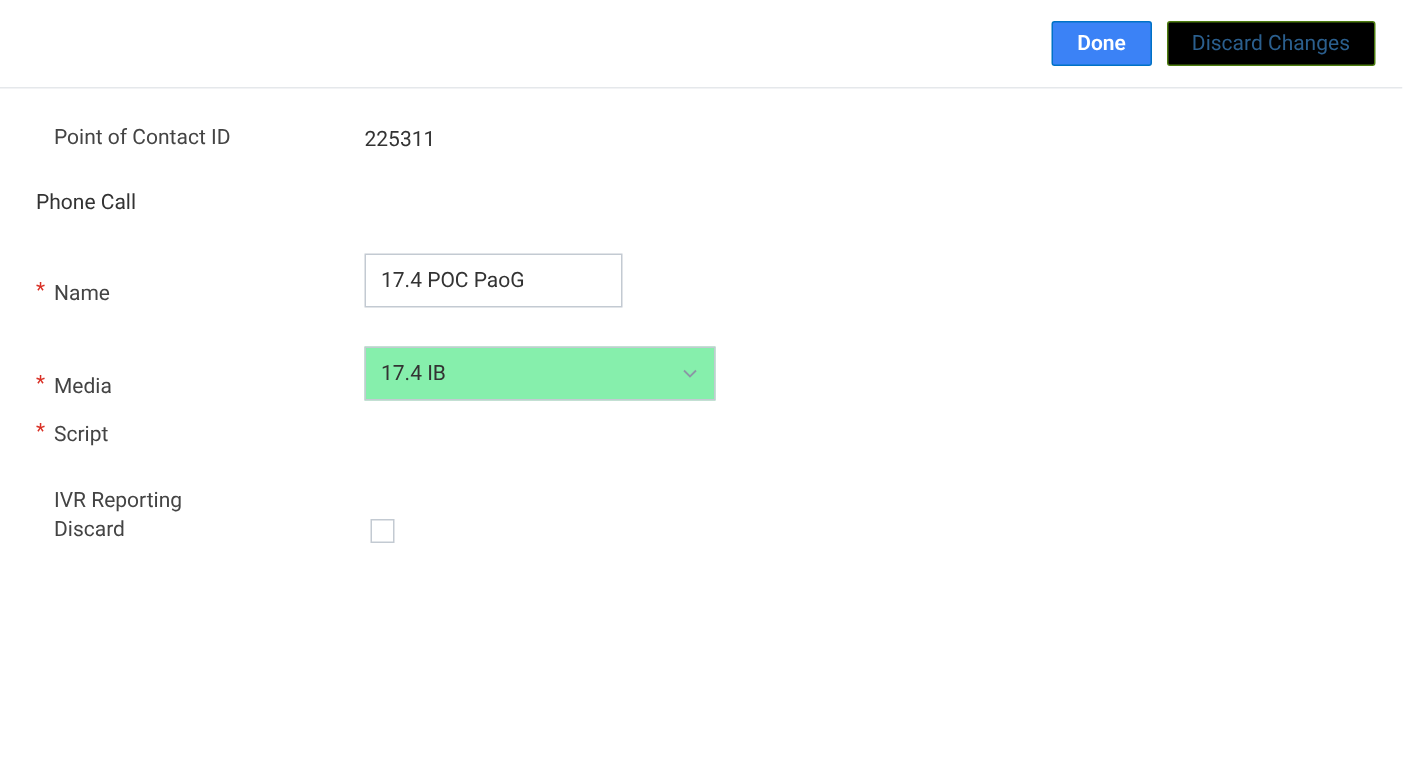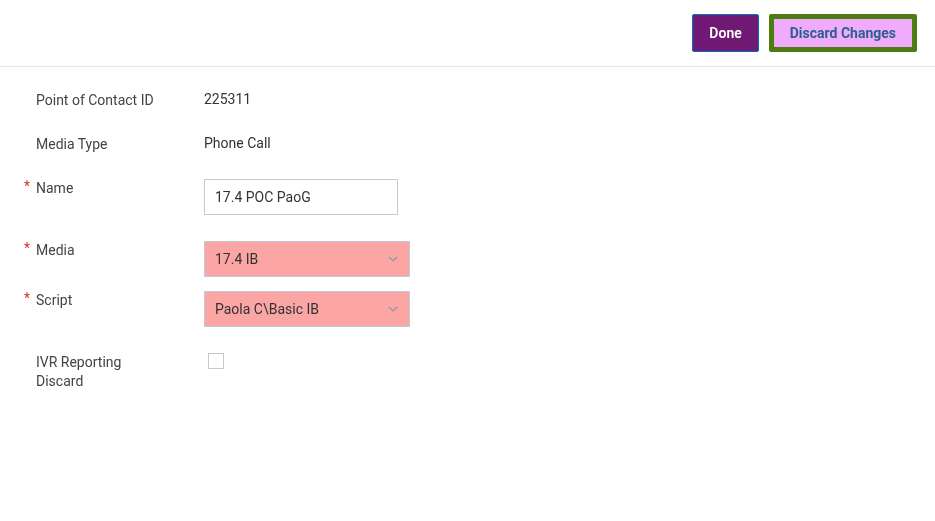--- a/index.html
+++ b/index.html
@@ -23,48 +23,48 @@
     }
     .btn {
       padding: 6px 16px;
       font-size: 14px;
       border-radius: 2px;
       cursor: pointer;
       border: 1px solid transparent;
       font-family: inherit;
     }
     .btn-primary {
-      background: #701a75;
+      background: #3b82f6;
       color: #fff;
       border-color: #0072c6;
       font-weight: 600;
     }
     .btn-secondary {
-      background: #f0abfc;
+      background: #000000;
       color: #2b5f8e;
-      border: 5px solid #4d7c0f;
-      font-weight: bold;
+      border: 1px solid #4d7c0f;
     }
     .divider {
       border-top: 1px solid #e5e8eb;
     }
     .content {
       padding: 24px 0 0 8px;
     }
     .section-title {
       font-weight: 600;
       color: #333;
       font-size: 15px;
       margin-bottom: 24px;
     }
     .form-row {
       display: flex;
-      align-items: flex-start;
+      align-items: flex-end;
       margin-bottom: 26px;
       padding-left: 16px;
+      gap: 39px;
     }
     .form-row.tall {
       margin-bottom: 14px;
     }
     .required-marker {
       color: #d93025;
       width: 12px;
       font-size: 14px;
       line-height: 1;
     }
@@ -79,39 +79,39 @@
       line-height: 1.3;
     }
     .value-col {
       flex: 0 0 auto;
     }
     .readonly-value {
       color: #333;
       margin-top: 31px;
     }
     .text-input {
-      width: 194px;
+      width: 172px;
       height: 36px;
       border: 1px solid #c3cad2;
       padding: 16px 10px;
       font-size: 14px;
       color: #333;
       font-family: inherit;
     }
     .select-wrap {
       position: relative;
-      width: 206px;
+      width: 234px;
       height: 36px;
       border: 1px solid #c3cad2;
       display: flex;
       align-items: center;
       justify-content: space-between;
       padding: 0 10px;
       cursor: pointer;
-      background: #fca5a5;
+      background: #86efac;
     }
     .select-value {
       color: #333;
       font-size: 14px;
     }
     .chevron-down {
       width: 12px;
       height: 12px;
       flex-shrink: 0;
     }
@@ -146,24 +146,20 @@
     <div class="label-col">
       <span class="required-marker"></span>
       <span class="label-text">Point of Contact ID</span>
     </div>
     <div class="value-col">
       <span class="readonly-value">225311</span>
     </div>
   </div>
 
   <div class="form-row">
-    <div class="label-col">
-      <span class="required-marker"></span>
-      <span class="label-text">Media Type</span>
-    </div>
     <div class="value-col">
       <span class="readonly-value">Phone Call</span>
     </div>
   </div>
 
   <div class="form-row">
     <div class="label-col">
       <span class="required-marker">*</span>
       <span class="label-text">Name</span>
     </div>
@@ -188,30 +184,20 @@
         </span>
       </div>
     </div>
   </div>
 
   <div class="form-row">
     <div class="label-col">
       <span class="required-marker">*</span>
       <span class="label-text">Script</span>
     </div>
-    <div class="value-col">
-      <div class="select-wrap">
-        <span class="select-value">Paola C\Basic IB</span>
-        <span class="chevron-down">
-          <svg viewBox="0 0 12 12" width="12" height="12">
-              <path d="M2 4 L6 8 L10 4" fill="none" stroke="#8a97a5" stroke-width="1.2"></path>
-            </svg>
-        </span>
-      </div>
-    </div>
   </div>
 
 
   <div class="form-row">
     <div class="label-col">
       <span class="required-marker"></span>
       <span class="label-text multiline-label">IVR Reporting Discard</span>
     </div>
     <div class="value-col">
       <div class="checkbox"></div>

